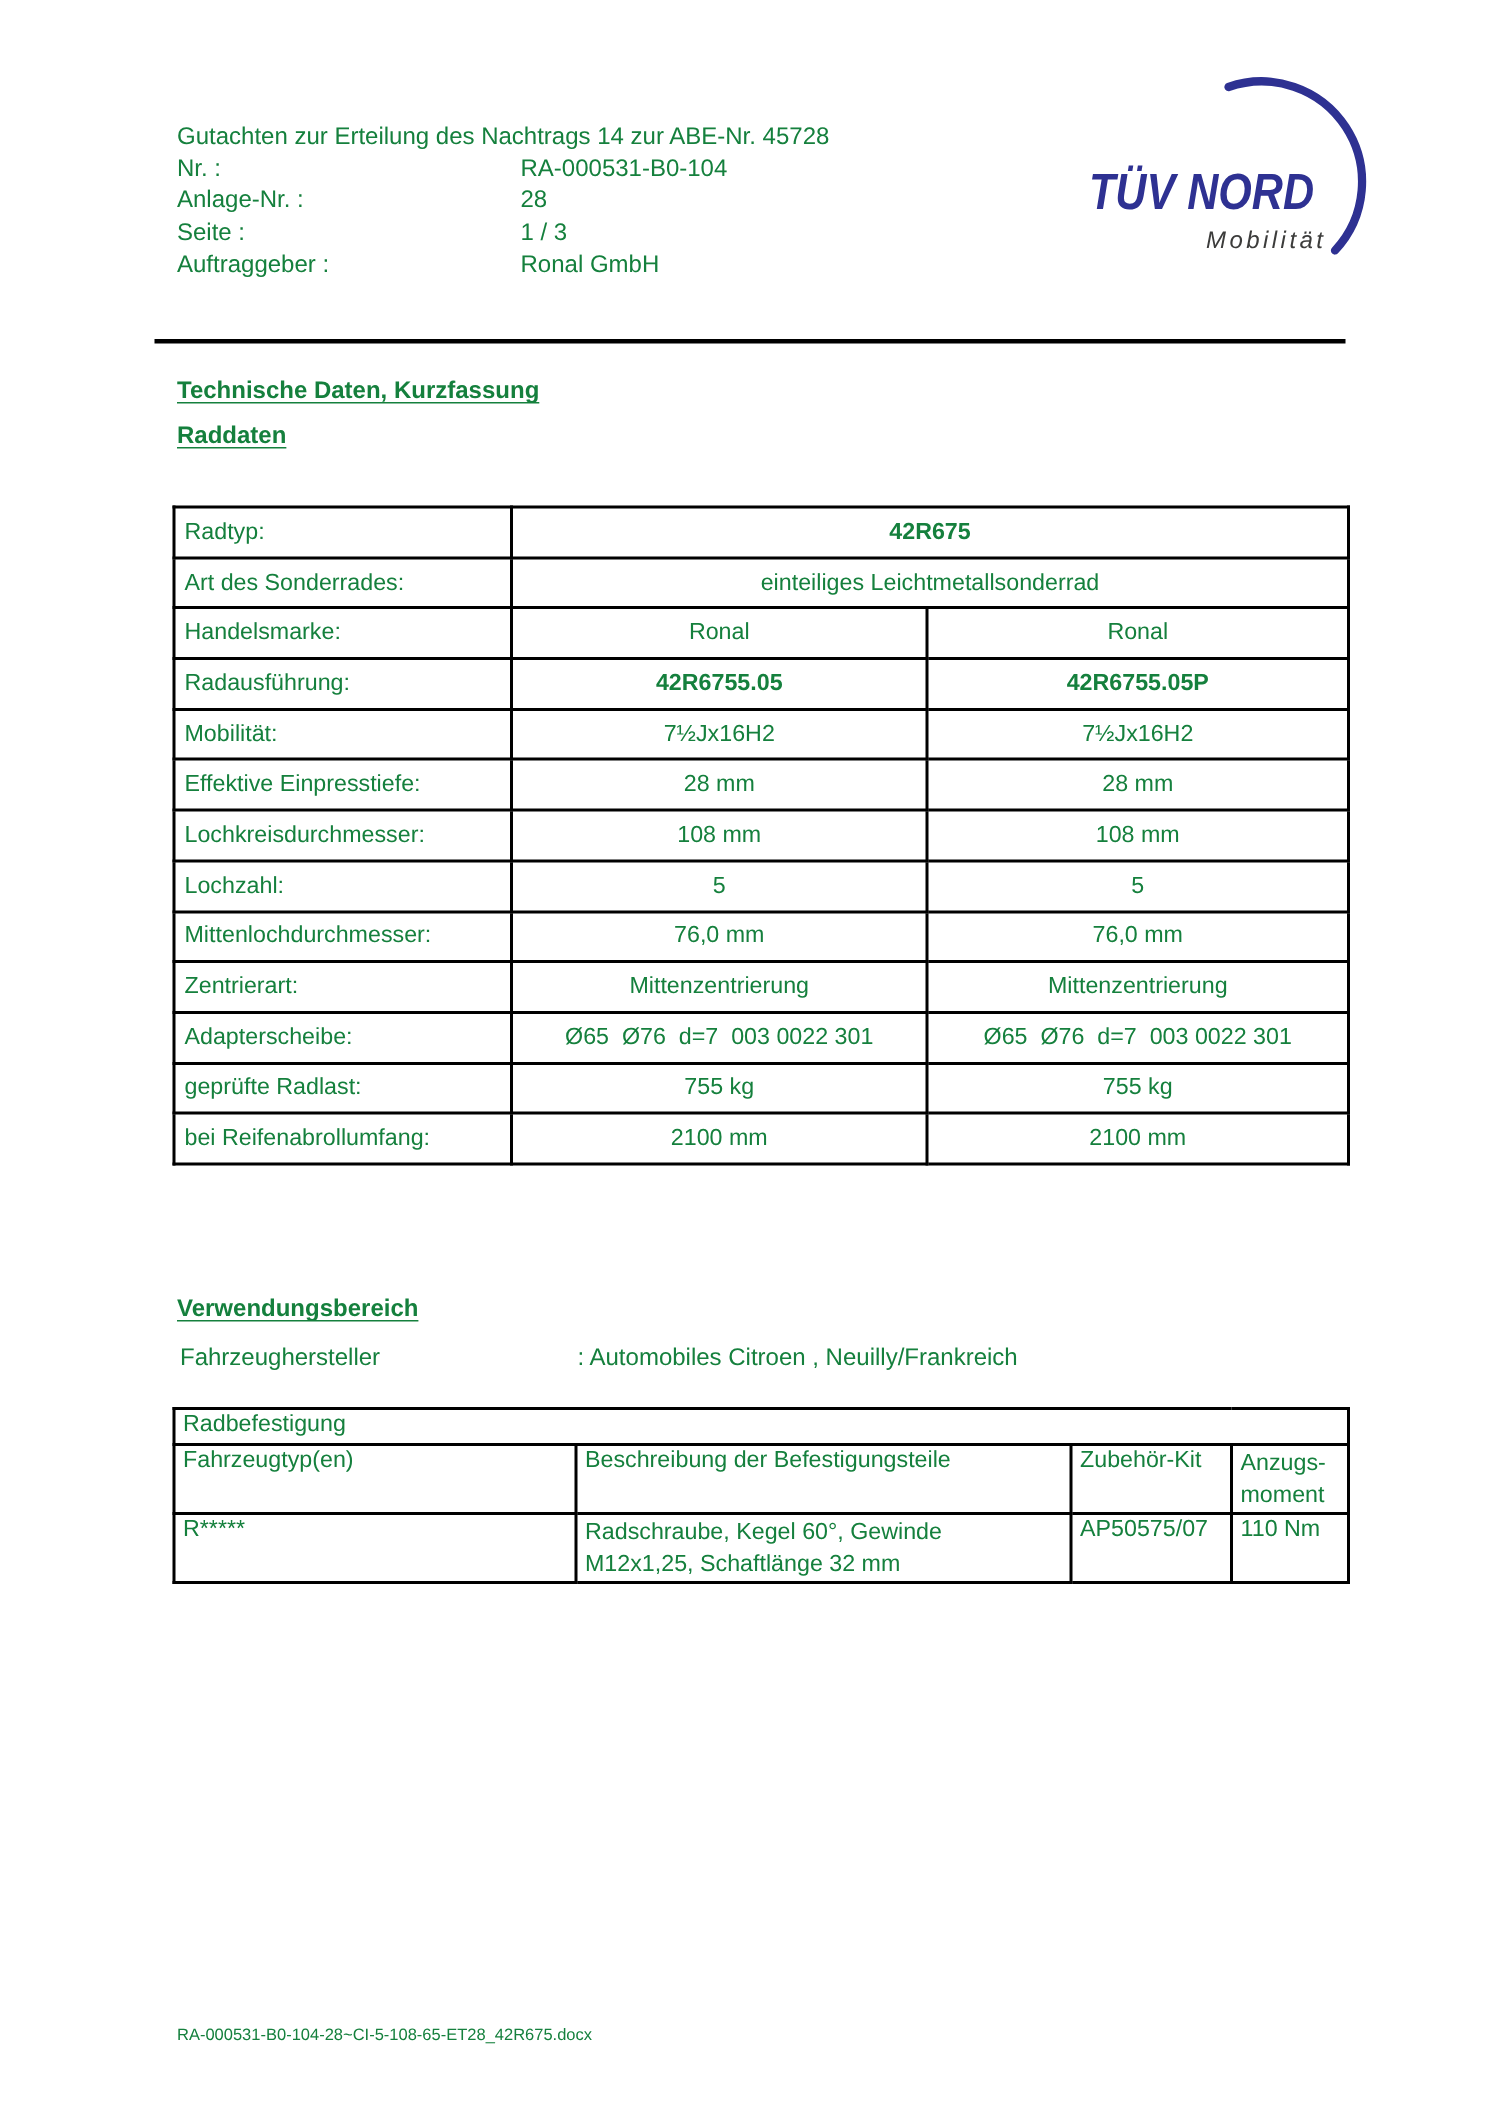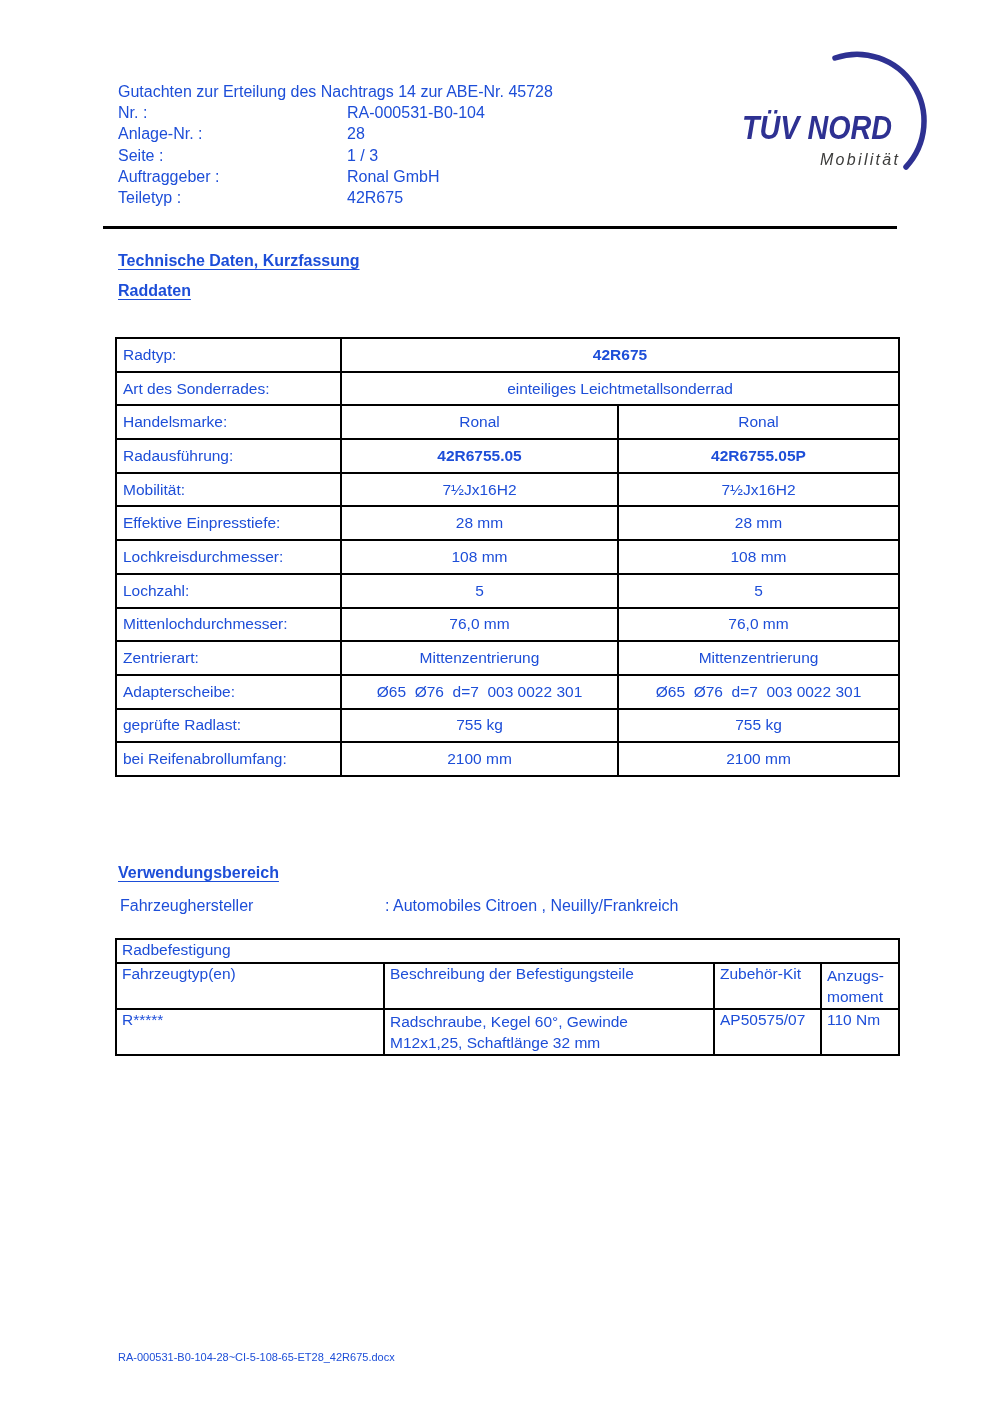--- a/index.html
+++ b/index.html
@@ -3,38 +3,38 @@
 <meta charset="utf-8">
 <title>Gutachten</title>
 <style>
   html, body { margin: 0; padding: 0; background: #ffffff; }
   .page {
     position: relative;
     width: 993px;
     height: 1404px;
     background: #ffffff;
     font-family: "Liberation Sans", sans-serif;
-    color: #1d4ed8;
+    color: #15803d;
     overflow: hidden;
   }
 
   
   .hdr {
     position: absolute;
     left: 118px;
     top: 81px;
     font-size: 16px;
     line-height: 21.2px;
     white-space: nowrap;
   }
   .hrow { display: flex; }
   .hlabel { width: 229px; flex: 0 0 229px; }
 
   
-  .logo { position: absolute; left: 728px; top: 40px; width: 210px; height: 140px; text-align: center; }
+  .logo { position: absolute; left: 712px; top: 40px; width: 210px; height: 140px; text-align: center; }
 
   
   .rule { position: absolute; left: 103px; top: 226px; width: 794px; height: 3px; background: #000; }
 
   
   .heading {
     position: absolute;
     left: 118px;
     font-size: 16px;
     font-weight: bold;
@@ -118,24 +118,20 @@
           <span class="hlabel">Anlage-Nr. :</span>
           <span>28</span>
         </div>
         <div class="hrow">
           <span class="hlabel">Seite :</span>
           <span>1 / 3</span>
         </div>
         <div class="hrow">
           <span class="hlabel">Auftraggeber :</span>
           <span>Ronal GmbH</span>
-        </div>
-        <div class="hrow">
-          <span class="hlabel">Teiletyp :</span>
-          <span>42R675</span>
         </div>
       </div>
   </div>
 
   <div class="logo">
     <svg width="210" height="140" viewBox="0 0 210 140">
       <path d="M 107 18 A 67 67 0 0 1 178 127" fill="none" stroke="#2e3192" stroke-width="5.5" stroke-linecap="round"></path>
       <text x="14" y="99" font-size="34" font-weight="bold" font-style="italic" fill="#2e3192" textLength="150" lengthAdjust="spacingAndGlyphs">TÜV NORD</text>
       <text x="92" y="125" font-size="16" font-style="italic" fill="#3c3c3b" letter-spacing="2" textLength="80" lengthAdjust="spacing">Mobilität</text>
     </svg>

